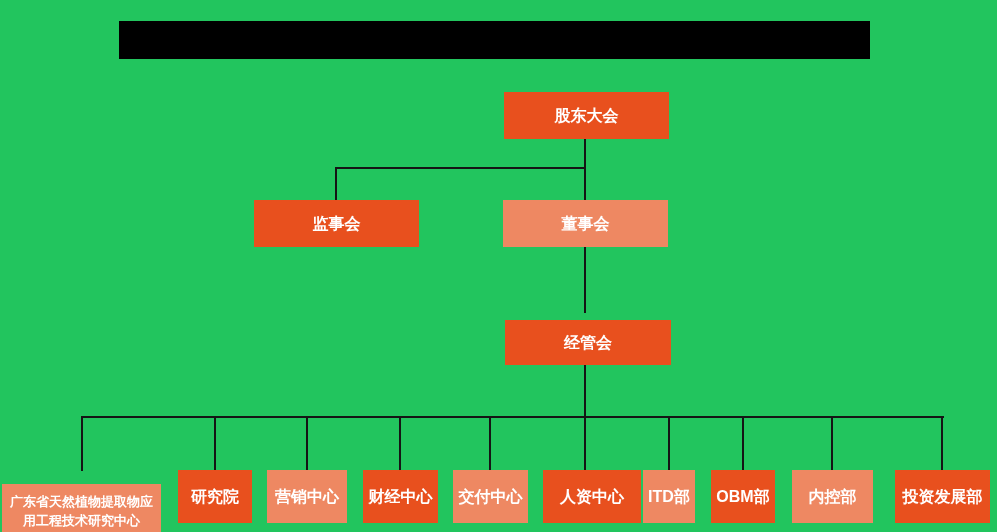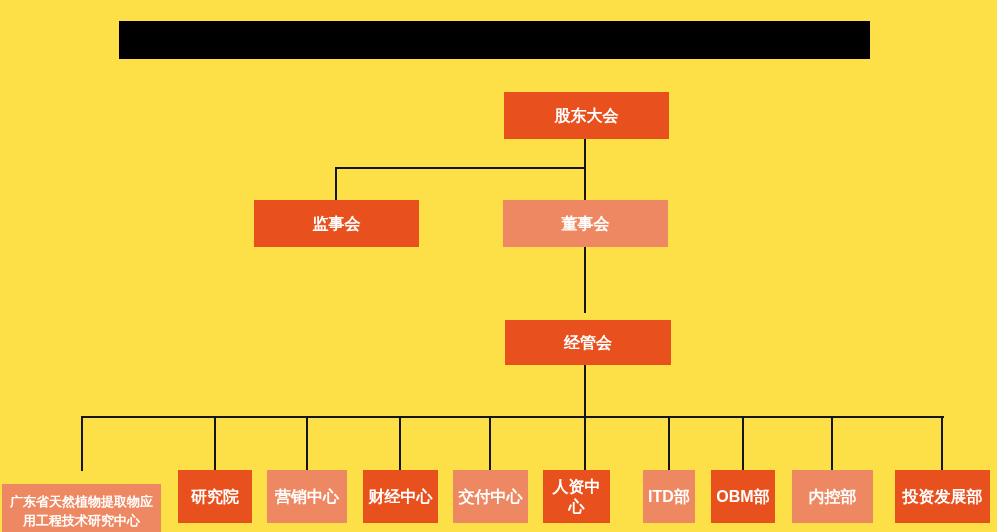--- a/index.html
+++ b/index.html
@@ -11,21 +11,21 @@
   html, body {
     margin: 0;
     padding: 0;
     background: #FFFFFF;
     font-family: "Liberation Sans", "DejaVu Sans", sans-serif;
   }
   .stage {
     position: relative;
     width: 997px;
     height: 532px;
-    background: #fde047;
+    background: #22c55e;
     overflow: hidden;
   }
   .redacted-bar {
     position: absolute;
     left: 119px;
     top: 21px;
     width: 751px;
     height: 38px;
     background: #000000;
   }
@@ -81,19 +81,19 @@
   <div class="node primary" style="left:254px; top:200px; width:165px; height:47px;">监事会</div>
   <div class="node secondary" style="left:503px; top:200px; width:165px; height:47px;">董事会</div>
 
   <div class="node primary" style="left:505px; top:320px; width:166px; height:45px;">经管会</div>
 
   <div class="node secondary small-text" style="left:2px; top:484px; width:159px; height:55px;">广东省天然植物提取物应用工程技术研究中心</div>
   <div class="node primary" style="left:178px; top:470px; width:74px; height:53px;">研究院</div>
   <div class="node secondary" style="left:267px; top:470px; width:80px; height:53px;">营销中心</div>
   <div class="node primary" style="left:363px; top:470px; width:75px; height:53px;">财经中心</div>
   <div class="node secondary" style="left:453px; top:470px; width:75px; height:53px;">交付中心</div>
-  <div class="node primary" style="left:543px; top:470px; width:67px; height:53px;">人资中心</div>
+  <div class="node primary" style="left:543px; top:470px; width:98px; height:53px;">人资中心</div>
   <div class="node secondary" style="left:643px; top:470px; width:52px; height:53px;">ITD部</div>
   <div class="node primary" style="left:711px; top:470px; width:64px; height:53px;">OBM部</div>
   <div class="node secondary" style="left:792px; top:470px; width:81px; height:53px;">内控部</div>
   <div class="node primary" style="left:895px; top:470px; width:95px; height:53px;">投资发展部</div>
 
 </div>
 
 </body></html>

